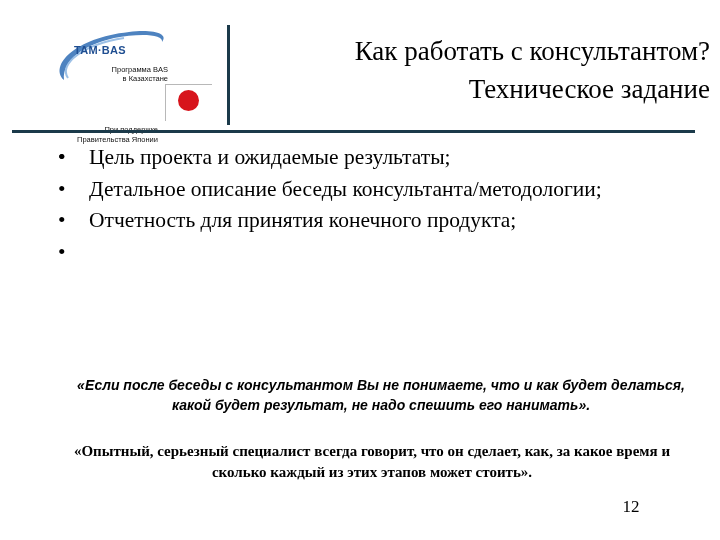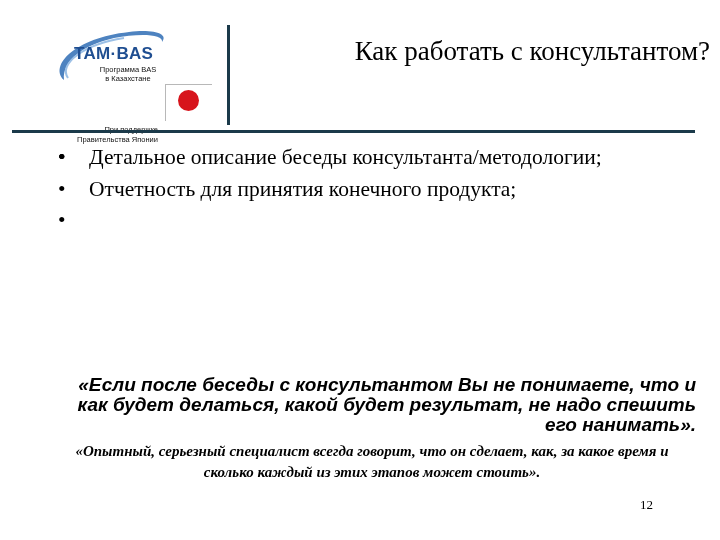--- a/index.html
+++ b/index.html
@@ -1,40 +1,40 @@
 <!DOCTYPE html>
 <html><head>
 <meta charset="utf-8">
 <style>
   html, body { margin: 0; padding: 0; background: #ffffff; }
   body { width: 720px; height: 540px; position: relative; overflow: hidden; font-family: "Liberation Serif", serif; color: #000; }
   .abs { position: absolute; }
 
   
   .logo-swoosh { left: 44px; top: 28px; width: 130px; height: 60px; }
-  .logo-text { left: 74px; top: 44px; font-family: "Liberation Sans", sans-serif; font-weight: bold; font-size: 17px; color: #1f4e91; letter-spacing: 0.3px; }
-  .program-line { font-family: "Liberation Sans", sans-serif; font-size: 7.5px; color: #111; text-align: center; line-height: 9px; }
+  .logo-text { left: 74px; top: 44px; font-family: "Liberation Sans", sans-serif; font-weight: bold; font-size: 11px; color: #1f4e91; letter-spacing: 0.3px; }
+  .program-line { font-family: "Liberation Sans", sans-serif; font-size: 7.5px; color: #111; text-align: right; line-height: 9px; }
   .program-block { left: 88px; top: 65px; width: 80px; }
   .support-block { left: 58px; top: 93px; width: 100px; text-align: right; font-family: "Liberation Sans", sans-serif; font-size: 7.5px; line-height: 10px; color: #111; margin-top: 32px; }
   .flag-box { left: 165px; top: 84px; width: 46px; height: 36px; border-left: 1px solid #b8b8b8; border-top: 1px solid #b8b8b8; }
   .flag-sun { position: absolute; left: 12px; top: 5px; width: 21px; height: 21px; border-radius: 50%; background: #d7141c; }
 
   .vline { left: 227px; top: 25px; width: 3px; height: 100px; background: #1b3a4a; }
   .hline { left: 12px; top: 130px; width: 683px; height: 3px; background: #1b3a4a; }
 
   .title { left: 240px; top: 32px; width: 470px; text-align: right; font-size: 27px; line-height: 38px; }
 
   .bullets { left: 58px; top: 142px; width: 650px; margin: 0; padding: 0; list-style: none; font-size: 21.5px; line-height: 31.5px; }
   .bullets li { position: relative; padding-left: 31px; }
   .bullets .dot { position: absolute; left: 0; top: 0; width: 20px; }
 
-  .quote1 { left: 66px; top: 375px; width: 630px; text-align: right; font-family: "Liberation Sans", sans-serif; font-style: italic; font-weight: bold; font-size: 19px; line-height: 20px; }
-  .quote2 { left: 52px; top: 441px; width: 640px; text-align: center; font-family: "Liberation Serif", serif; font-style: italic; font-weight: bold; font-size: 15px; line-height: 21px; }
+  .quote1 { left: 66px; top: 375px; width: 630px; text-align: center; font-family: "Liberation Sans", sans-serif; font-style: italic; font-weight: bold; font-size: 14px; line-height: 20px; }
+  .quote2 { left: 52px; top: 441px; width: 640px; text-align: center; font-family: "Liberation Serif", serif; font-weight: bold; font-size: 15px; line-height: 21px; }
 
-  .page-num { left: 640px; top: 497px; width: 30px; font-size: 13px; }
+  .page-num { left: 616px; top: 497px; width: 30px; text-align: center; font-size: 17px; }
 </style>
 </head>
 <body>
 
 <svg class="abs logo-swoosh" viewBox="0 0 130 60">
   <path d="M20 52 C 5 38, 30 10, 85 4 C 110 1, 125 6, 118 14 C 120 6, 95 5, 70 10 C 40 17, 18 32, 20 52 Z" fill="#2f6db5" opacity="0.85"></path>
   <path d="M24 50 C 14 36, 40 16, 80 10" stroke="#9cc0e6" stroke-width="2" fill="none"></path>
 </svg>
 <div class="abs logo-text">TAM·BAS</div>
 <div class="abs program-block">
@@ -47,25 +47,26 @@
 </div>
 <div class="abs flag-box">
   <div class="flag-sun"></div>
 </div>
 
 <div class="abs vline"></div>
 <div class="abs hline"></div>
 
 <div class="abs title">
   <div>Как работать с консультантом?</div>
+  <div>Техническое задание</div>
 </div>
 
 <ul class="abs bullets">
   <li><span class="dot">•</span></li>
-  <li><span class="dot">•</span></li>
+  <li><span class="dot">•</span><span>Цель проекта и ожидаемые результаты;</span></li>
   <li><span class="dot">•</span><span>Детальное описание беседы консультанта/методологии;</span></li>
   <li><span class="dot">•</span><span>Отчетность для принятия конечного продукта;</span></li>
   <li><span class="dot">•</span></li>
 </ul>
 
 <div class="abs quote1">«Если после беседы с консультантом Вы не понимаете, что и как будет делаться, какой будет результат, не надо спешить его нанимать».</div>
 <div class="abs quote2">«Опытный, серьезный специалист всегда говорит, что он сделает, как, за какое время и сколько каждый из этих этапов может стоить».</div>
 
 <div class="abs page-num">12</div>
 

